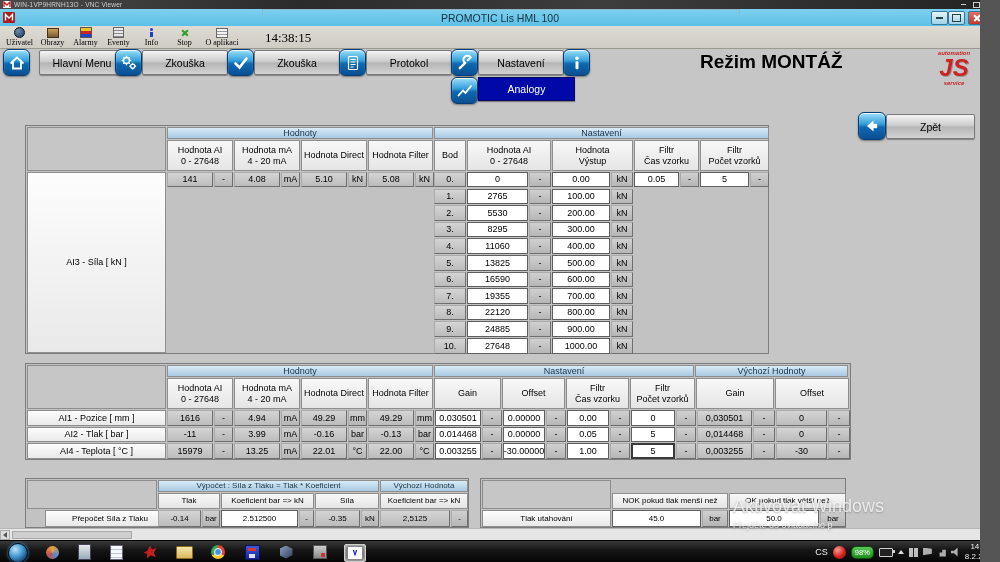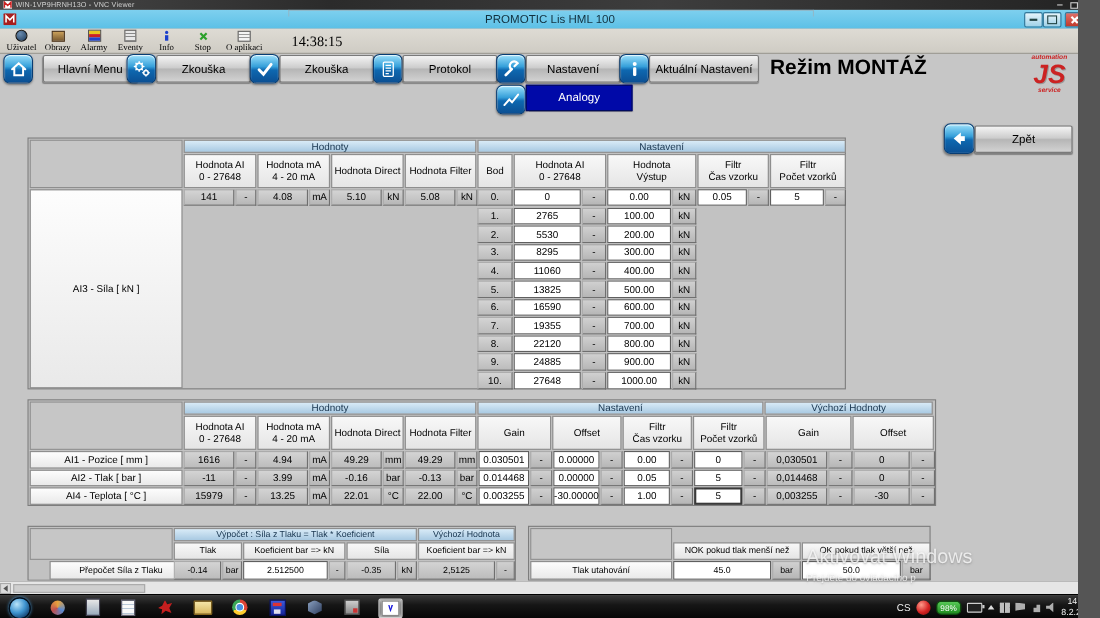--- a/index.html
+++ b/index.html
@@ -231,21 +231,20 @@
       </svg>
   </div>
   <div class="gbtn" style="left:478px;top:50px;width:86px">Nastavení</div>
 
   <div class="bicon" style="left:563px;top:49px">
     <svg width="18" height="18" fill="#fff">
         <circle cx="9" cy="4.2" r="1.8"></circle>
         <rect x="7.5" y="7.2" width="3" height="8" rx="1.2"></rect>
       </svg>
   </div>
-  <div class="gbtn" style="left:590px;top:50px;width:100px">Aktuální Nastavení</div>
 
   <div class="bicon" style="left:451px;top:77px">
     <svg width="18" height="18" stroke="#fff" stroke-width="1.8" fill="none" stroke-linecap="round">
         <path d="M2.5 13.5 L7 8.5 L9.5 11 L15 4"></path>
       </svg>
   </div>
   <div class="navy" style="left:478px;top:77px;width:97px;height:24px">Analogy</div>
 
   <div id="modetitle">Režim MONTÁŽ</div>
 

